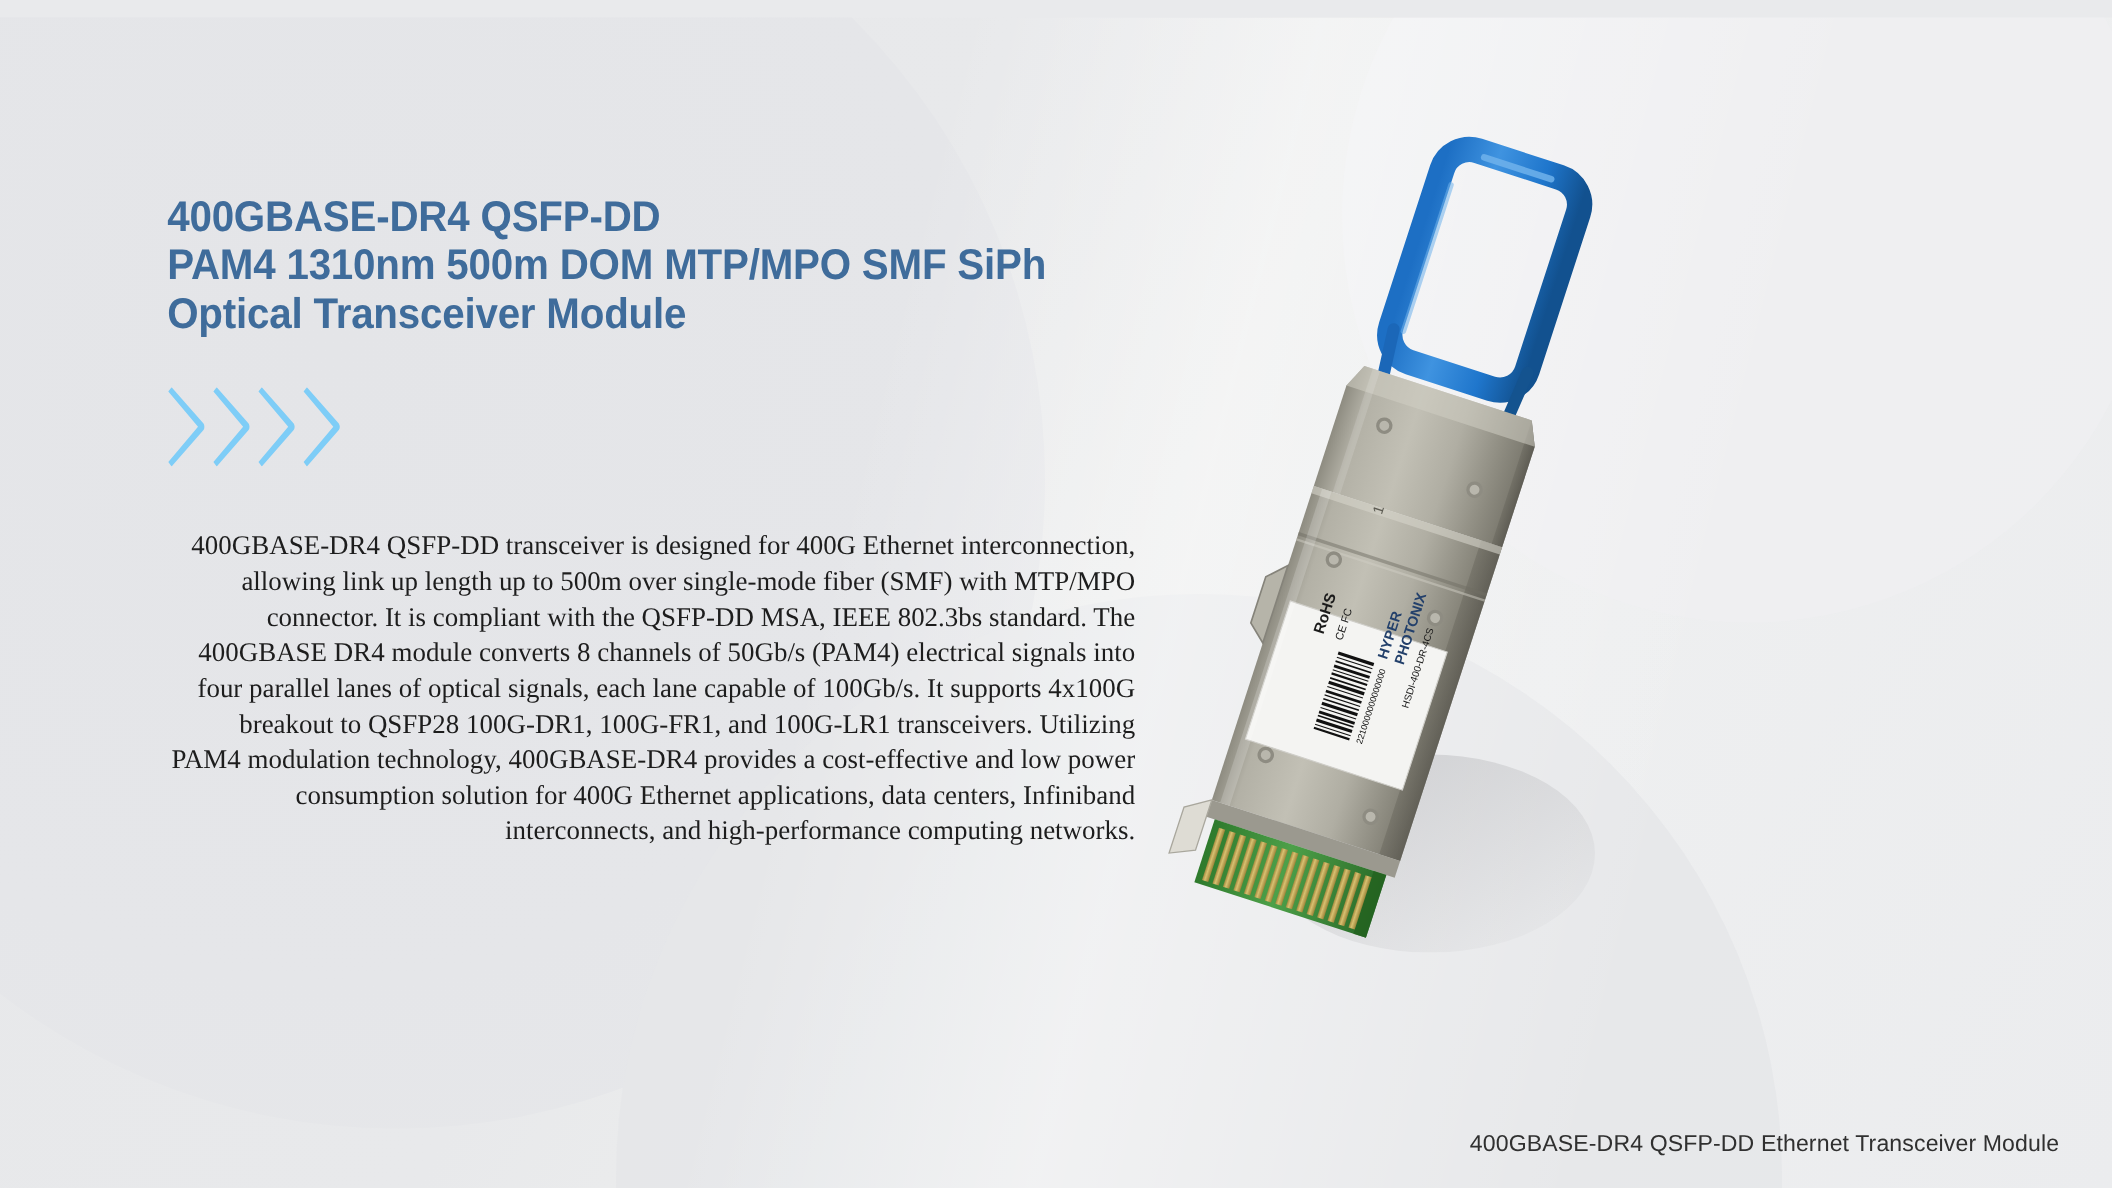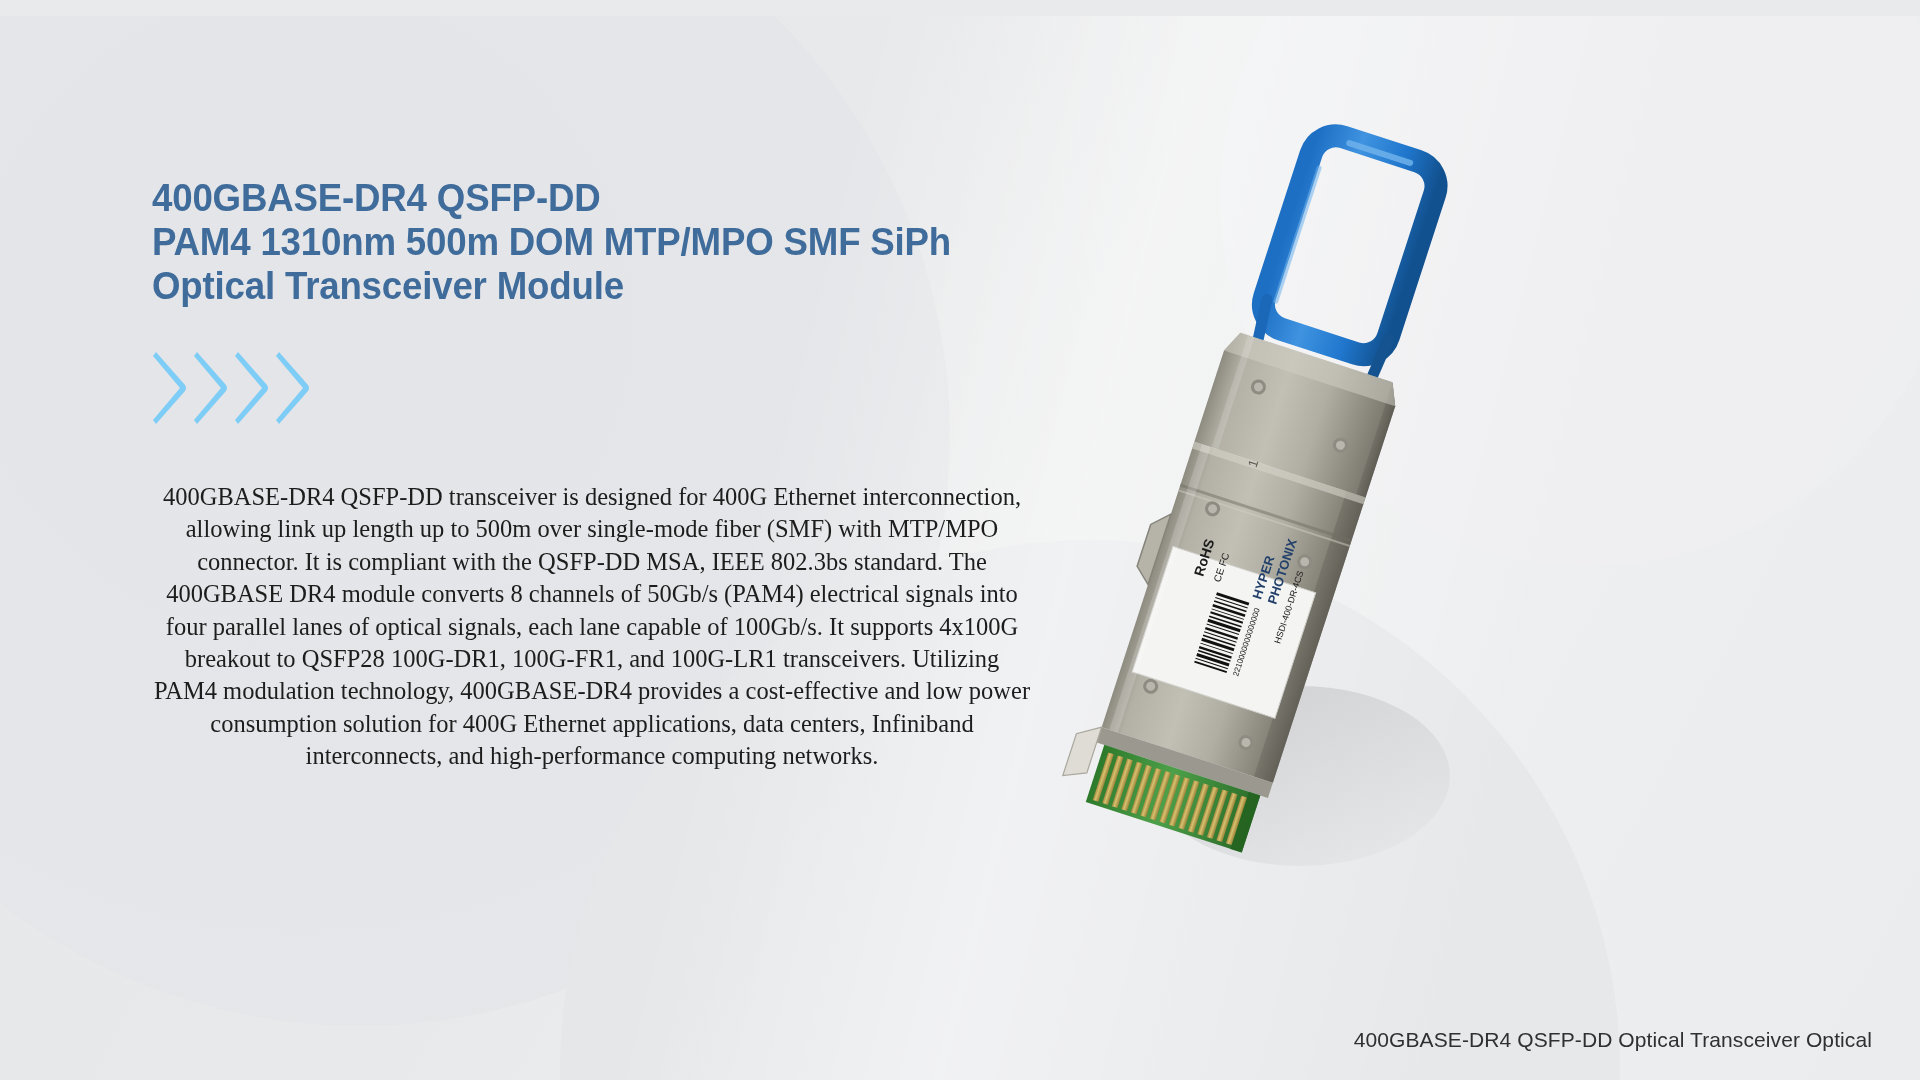--- a/index.html
+++ b/index.html
@@ -88,21 +88,21 @@
 
   
   #paragraph {
     position:absolute;
     left:0; top:305px;
     width:880px;
     font-family:"Liberation Serif", serif;
     font-size:24.5px;
     line-height:32.4px;
     color:#1d1d1d;
-    text-align:center;
+    text-align:right;
   }
 
   
   #product {
     position:absolute;
     left:1000px; top:60px;
     width:560px; height:790px;
   }
 
   
@@ -312,15 +312,15 @@
 
         <path d="M188 694 l-22 14 v44 l22 -10 z" fill="#dedcd4"></path>
         <path d="M188 694 l-22 14 v44 l22 -10 z" fill="none" stroke="#a9a79d" stroke-width="1.2"></path>
 
         <rect x="196" y="394" width="9" height="300" fill="#ffffff" opacity=".18"></rect>
         <rect x="206" y="276" width="7" height="118" fill="#ffffff" opacity=".14"></rect>
       </g>
     </svg>
   </div>
 
-  <div id="caption">400GBASE-DR4 QSFP-DD Optical Transceiver Optical</div>
+  <div id="caption">400GBASE-DR4 QSFP-DD Ethernet Transceiver Module</div>
 
 </div>
 
 </body></html>

